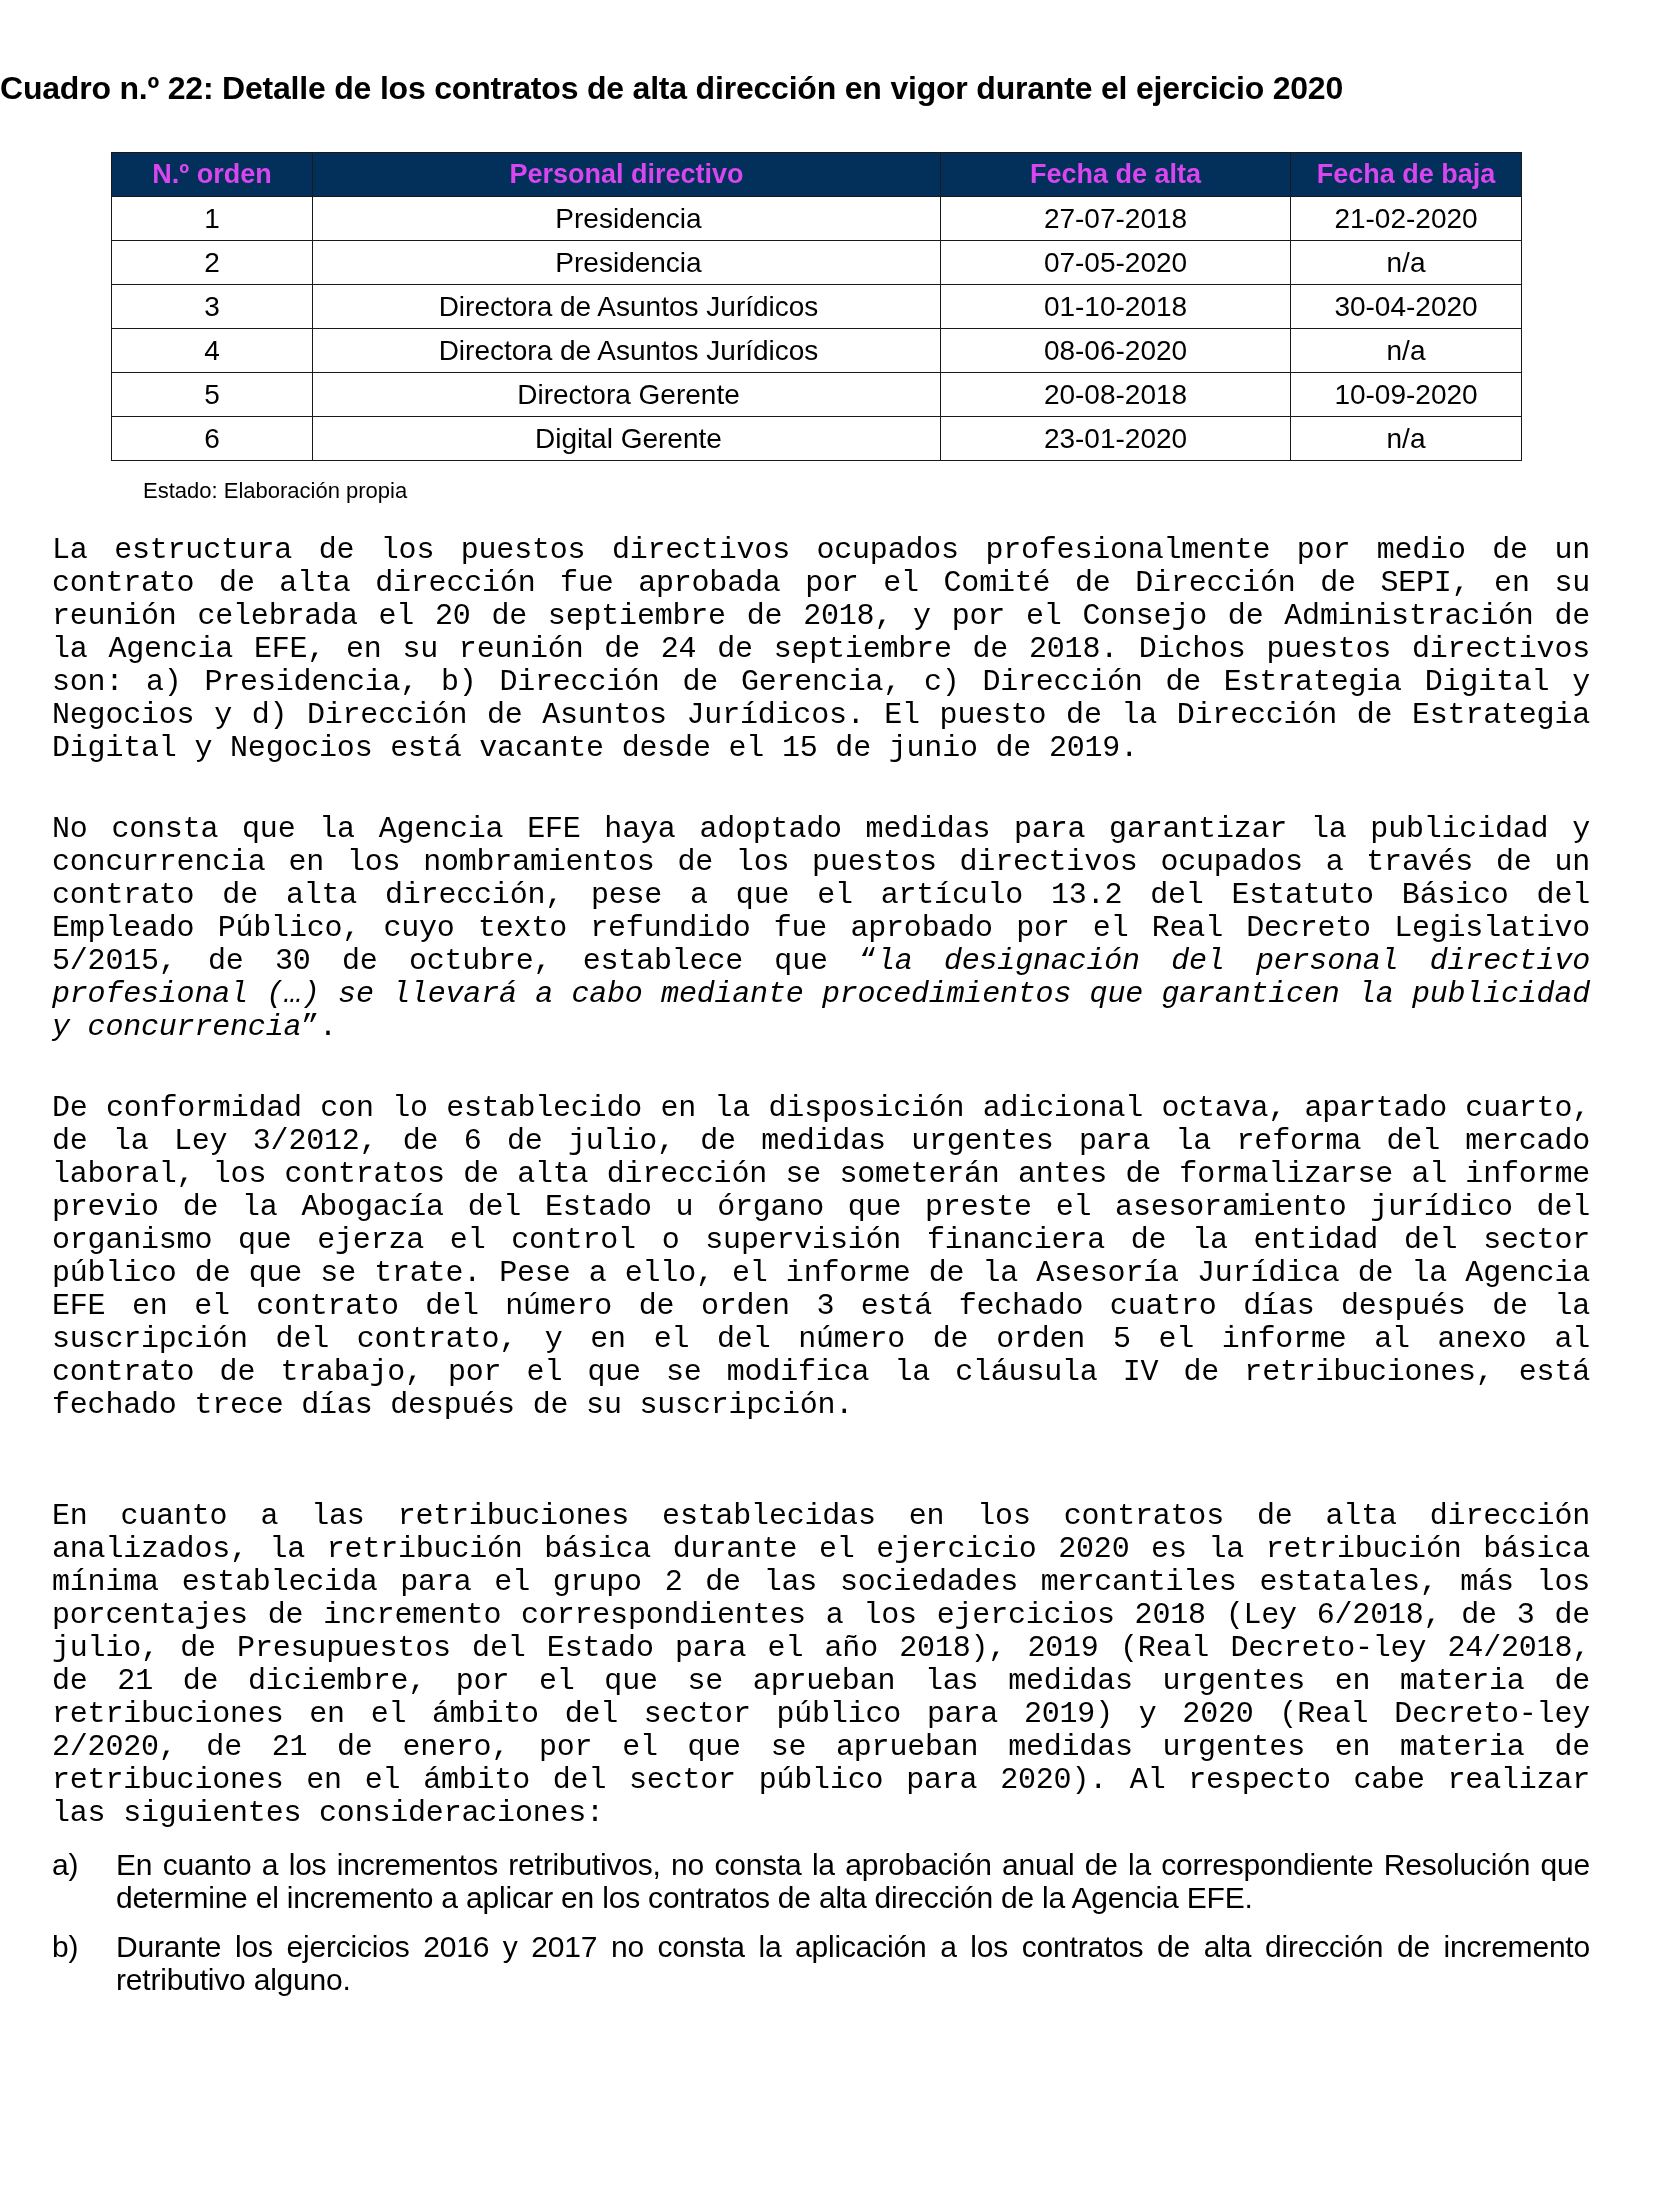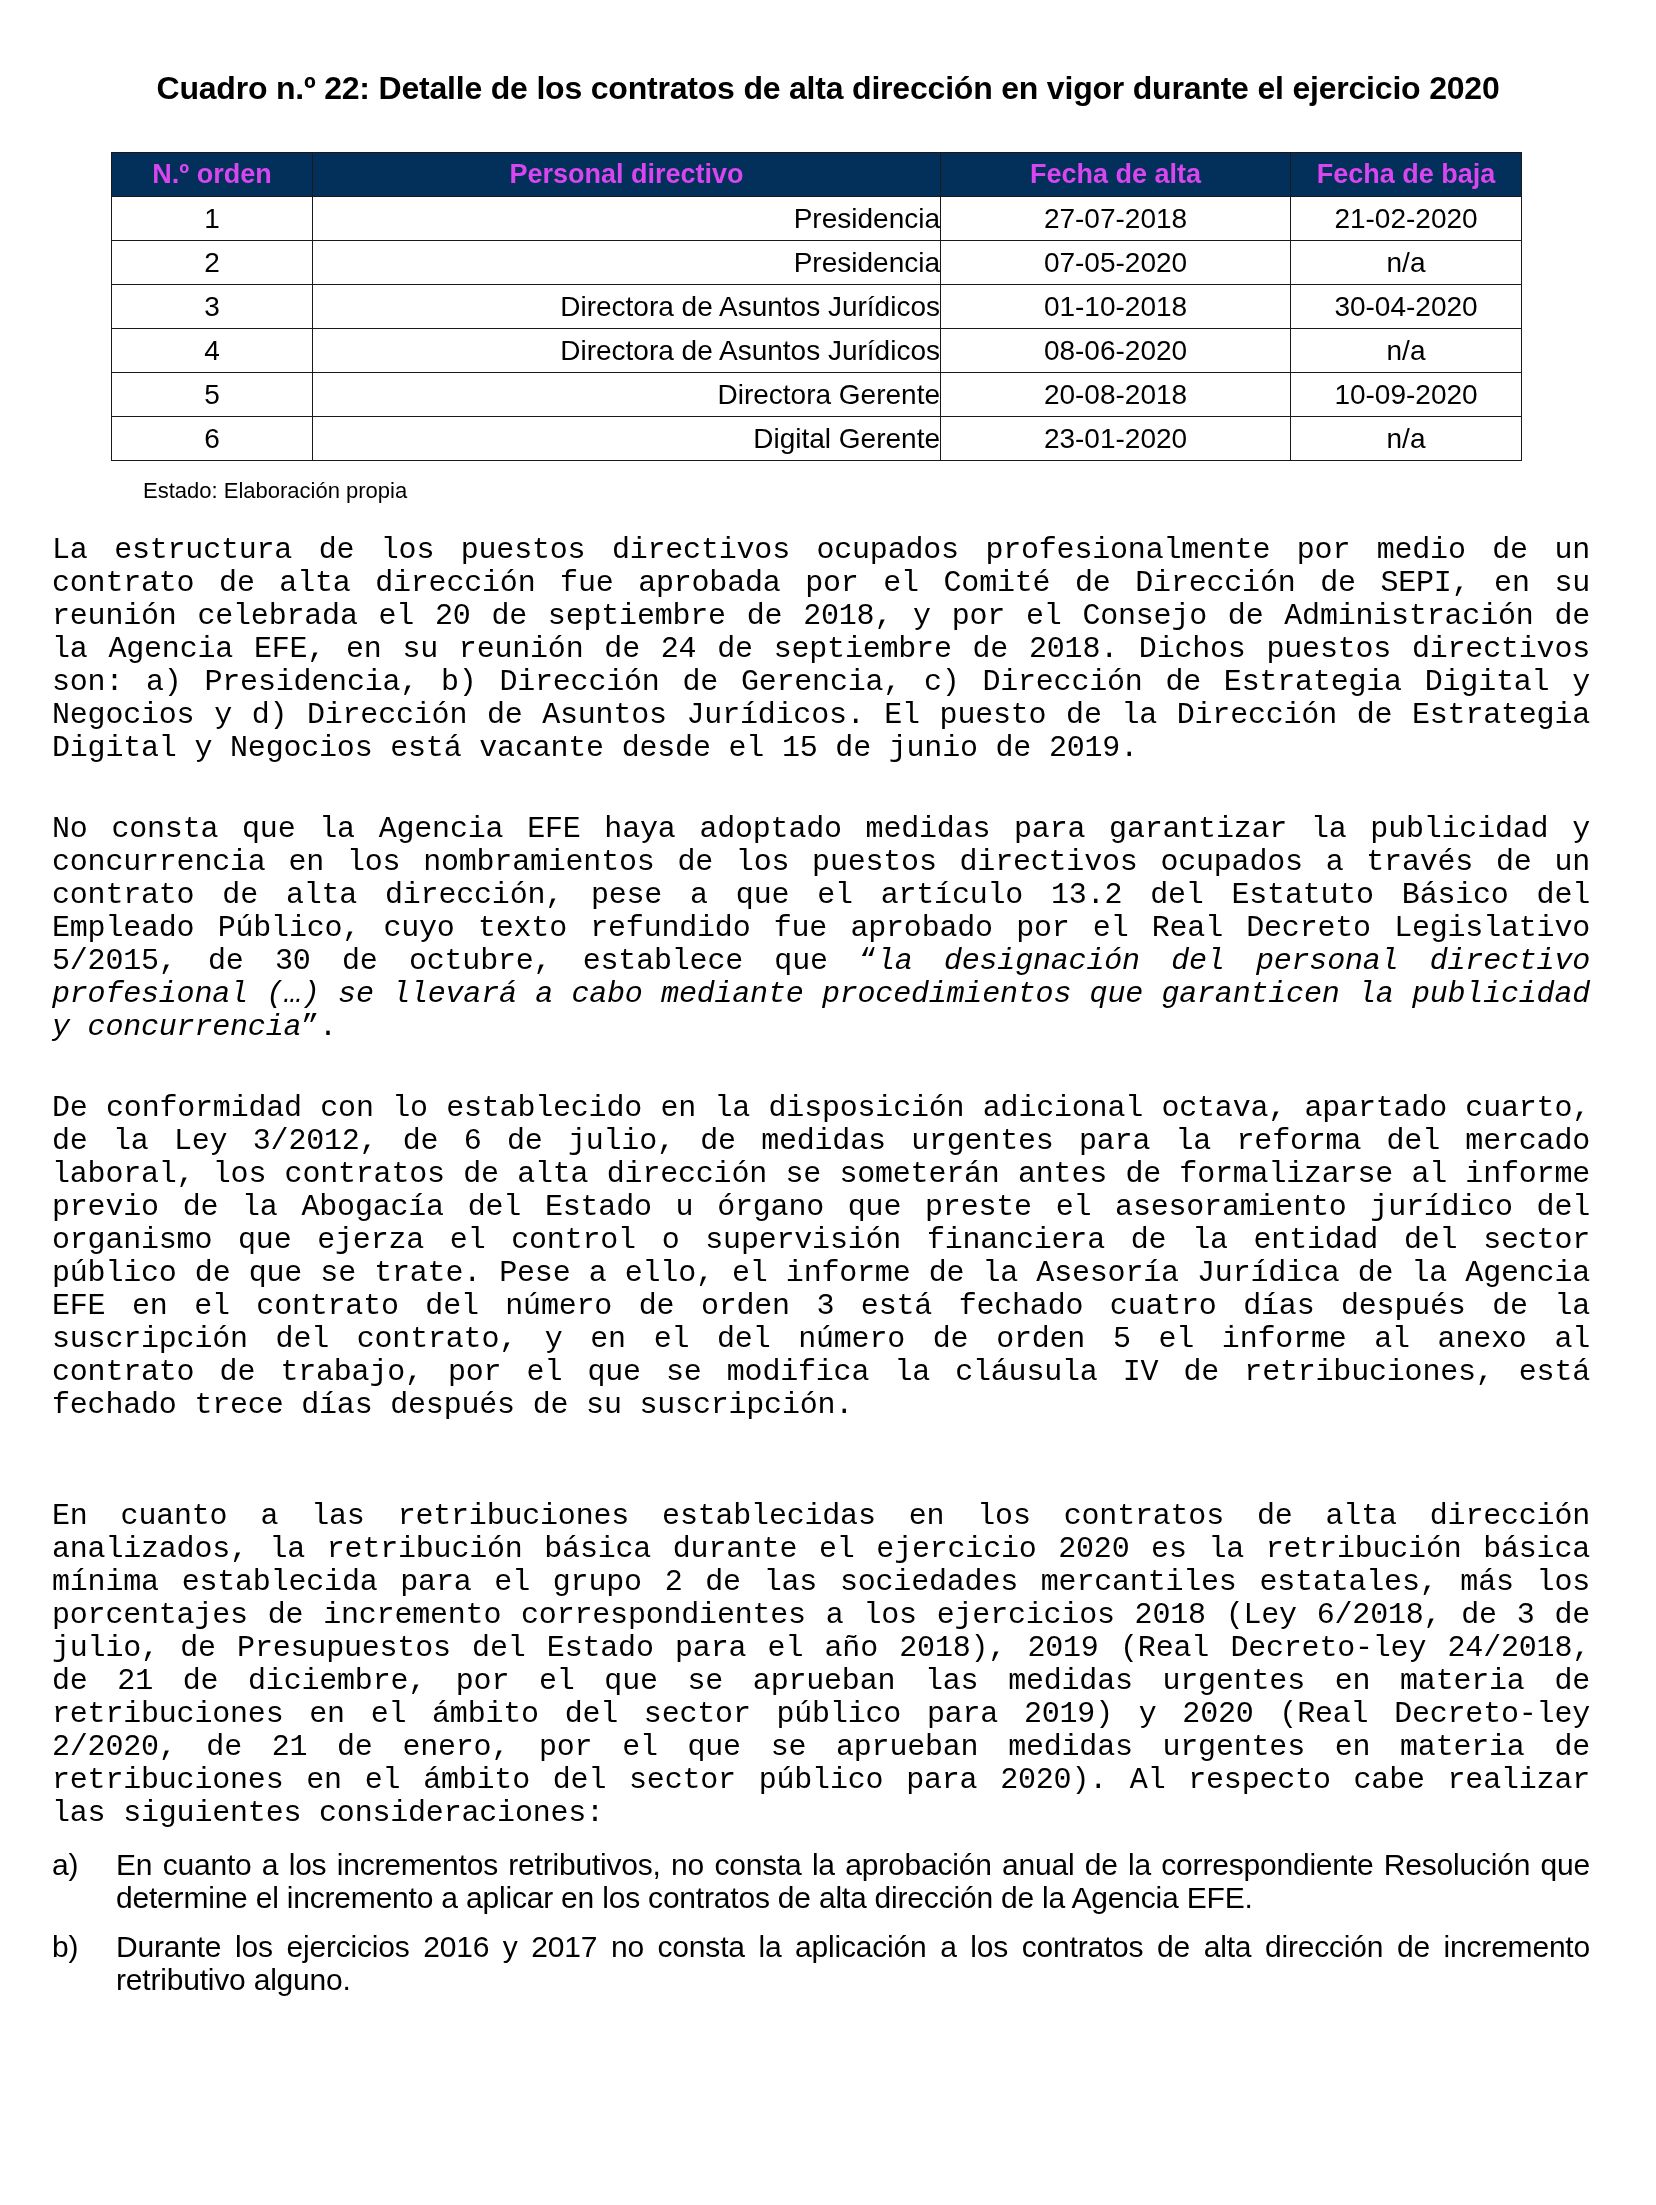--- a/index.html
+++ b/index.html
@@ -1,26 +1,26 @@
 <!DOCTYPE html>
 <html style="font-size:12.7px"><head>
 <meta charset="utf-8">
 <style>
   html, body { margin: 0; padding: 0; background: #ffffff; }
   body { width: 1656px; height: 2205px; position: relative; overflow: hidden;
          font-family: "Liberation Sans", sans-serif; color: #000; }
-  .title { position: absolute; left: 0; width: 1656px; top: 70px; text-align: center;
+  .title { position: absolute; left: 0; width: 1656px; top: 70px; 
            font-size: 32px; font-weight: bold; letter-spacing: -0.2px; }
   table.grid { position: absolute; left: 111px; top: 152px; width: 1411px;
                border-collapse: collapse; table-layout: fixed; }
   table.grid th, table.grid td { border: 1.6px solid #1a1a1a; height: 43px; padding: 0;
                font-size: 28px; line-height: 43px; white-space: nowrap; overflow: hidden; }
   table.grid th { background: #02305a; color: #d946ef; font-weight: bold; font-size: 27px; }
   table.grid td.c { text-align: center; }
-  table.grid td.l { text-align: right; padding-left: 4px; }
+  table.grid td.l { text-align: center; padding-left: 4px; }
   .col1 { width: 201px; } .col2 { width: 628px; } .col3 { width: 350px; } .col4 { width: 231px; }
   .source { position: absolute; left: 143px; top: 478px; font-size: 22px; }
   .para { position: absolute; left: 52px; width: 1538px; font-size: 30px; line-height: 33px;
           text-align: justify; letter-spacing: -0.2px; font-family: Liberation Mono, monospace; }
   .para .it { font-style: italic; }
   .list { position: absolute; left: 52px; width: 1538px; font-size: 30px; line-height: 33px;
           letter-spacing: -0.2px; }
   .li { position: relative; padding-left: 64px; text-align: justify; }
   .li .mk { position: absolute; left: 0; top: 0; }
 </style>

